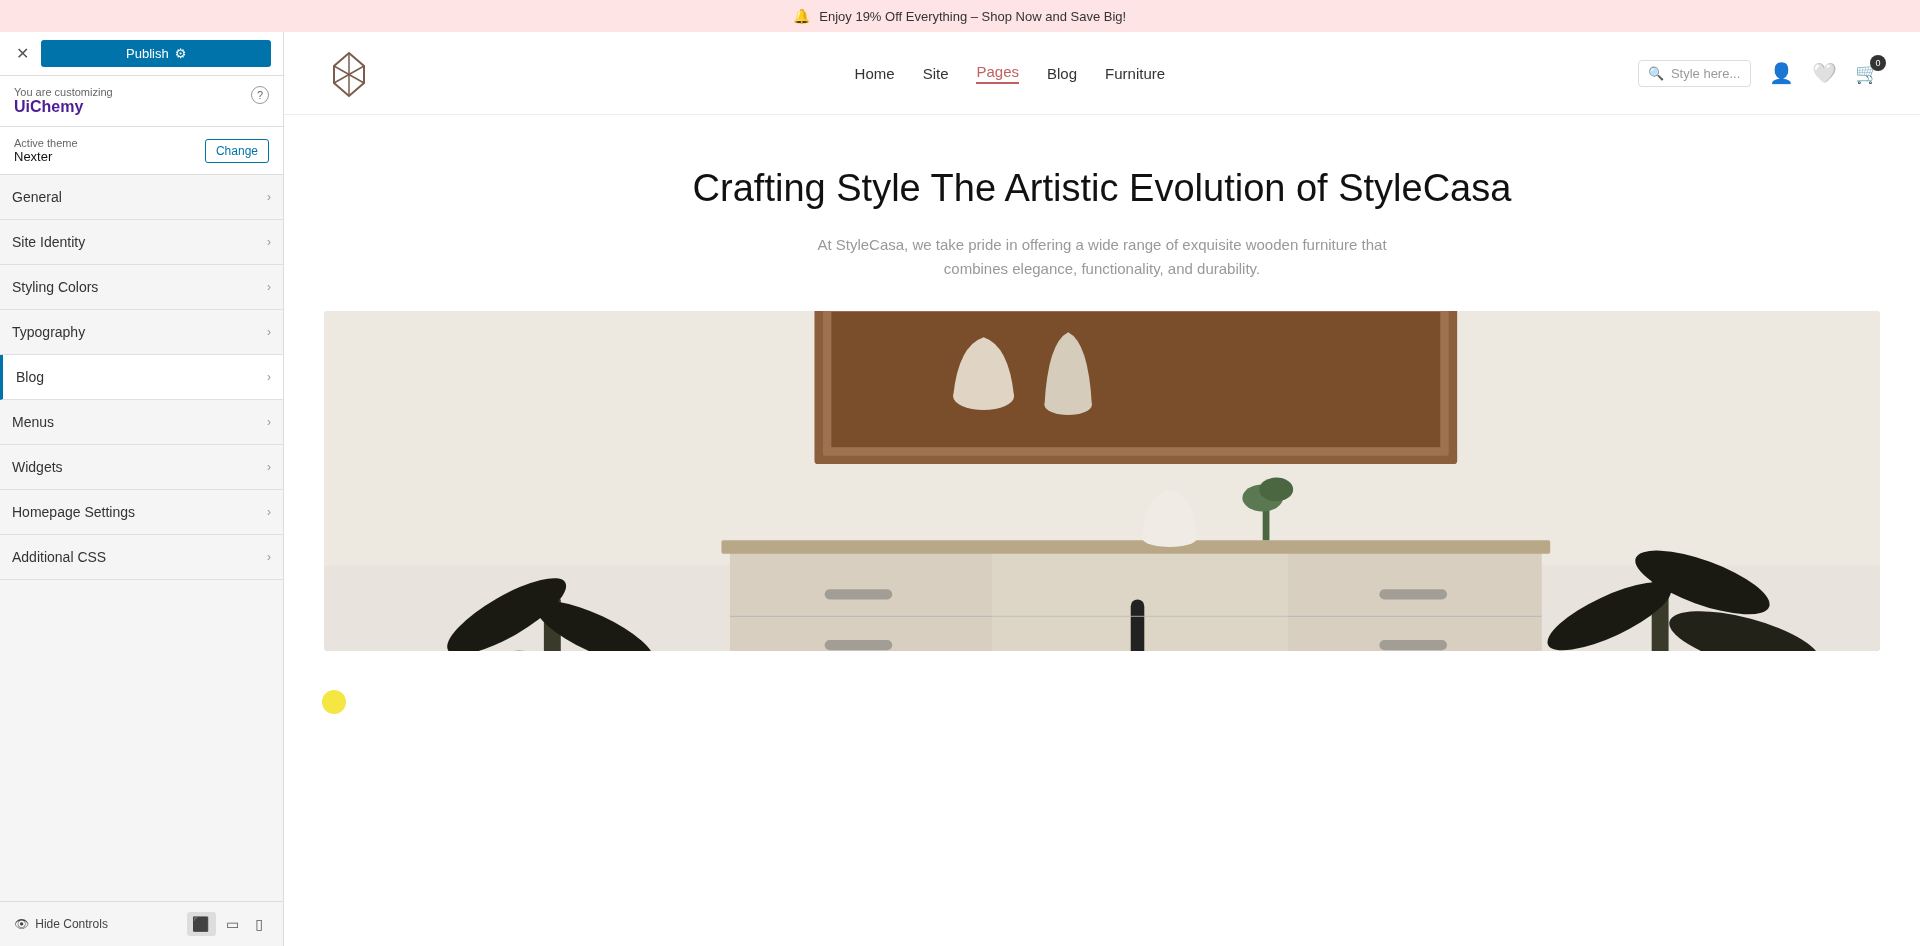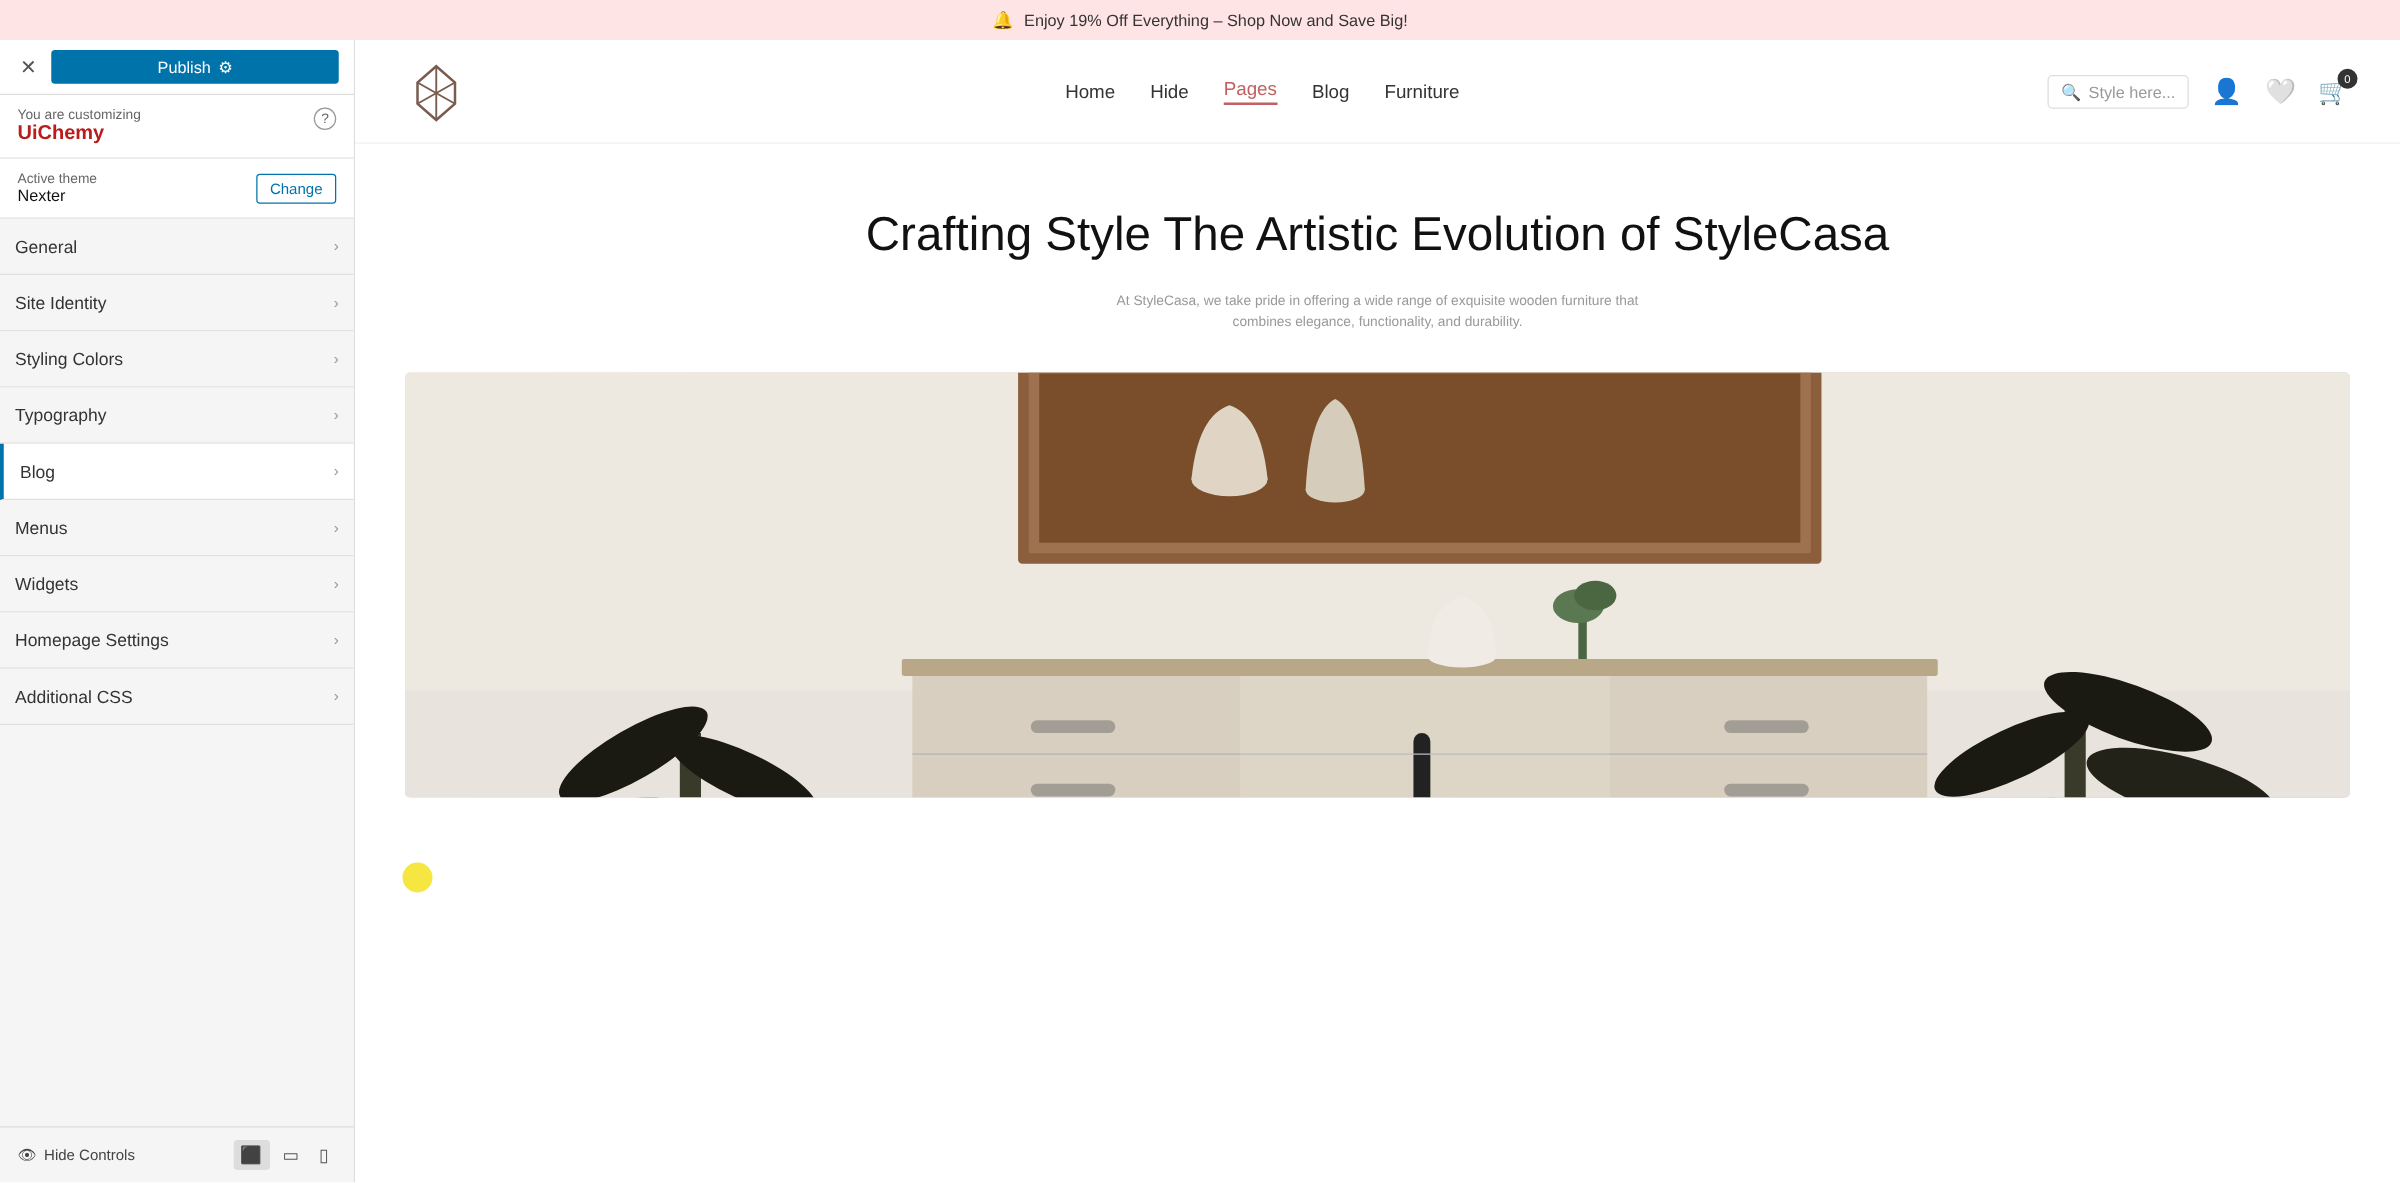--- a/index.html
+++ b/index.html
@@ -70,21 +70,21 @@
     
     .customizing-info {
       background: #fff;
       padding: 10px 14px;
       border-bottom: 1px solid #ddd;
       display: flex;
       align-items: flex-start;
       justify-content: space-between;
     }
     .customizing-info .label { font-size: 11px; color: #666; }
-    .customizing-info .site-name { font-size: 16px; font-weight: 600; color: #b91c1c; }
+    .customizing-info .site-name { font-size: 16px; font-weight: 600; color: #4c1d95; }
     .help-icon { width: 18px; height: 18px; border-radius: 50%; border: 1px solid #999; display: flex; align-items: center; justify-content: center; font-size: 11px; color: #666; cursor: pointer; }
 
     
     .active-theme {
       background: #fff;
       padding: 10px 14px;
       border-bottom: 1px solid #ddd;
       display: flex;
       align-items: center;
       justify-content: space-between;
@@ -247,21 +247,21 @@
       flex-shrink: 0;
     }
     .hero-title {
       font-size: 38px;
       font-weight: 400;
       color: #111;
       margin-bottom: 20px;
       line-height: 1.25;
     }
     .hero-subtitle {
-      font-size: 11px;
+      font-size: 15px;
       color: #999;
       line-height: 1.6;
     }
 
     
     .hero-image {
       flex-shrink: 0;
       margin: 0 40px 30px;
       height: 340px;
       background: linear-gradient(135deg, #e8e0d5 0%, #d6cfc5 50%, #c9c0b2 100%);
@@ -384,21 +384,21 @@
           <polygon points="25,5 40,18 40,35 25,48 10,35 10,18" fill="none" stroke="#7a5c4e" stroke-width="2"></polygon>
           <line x1="25" y1="5" x2="25" y2="48" stroke="#7a5c4e" stroke-width="1.5"></line>
           <line x1="10" y1="18" x2="40" y2="35" stroke="#7a5c4e" stroke-width="1.5"></line>
           <line x1="40" y1="18" x2="10" y2="35" stroke="#7a5c4e" stroke-width="1.5"></line>
         </svg>
       </div>
 
       <nav class="site-nav">
 
       <a class="">Home</a>
-          <a class="">Hide</a>
+          <a class="">Site</a>
           <a class="active">Pages</a>
           <a class="">Blog</a>
           <a class="">Furniture</a>
         </nav>
 
       <div class="header-actions">
         <div class="search-box">
           <span>🔍</span>
           <span>Style here...</span>
         </div>

